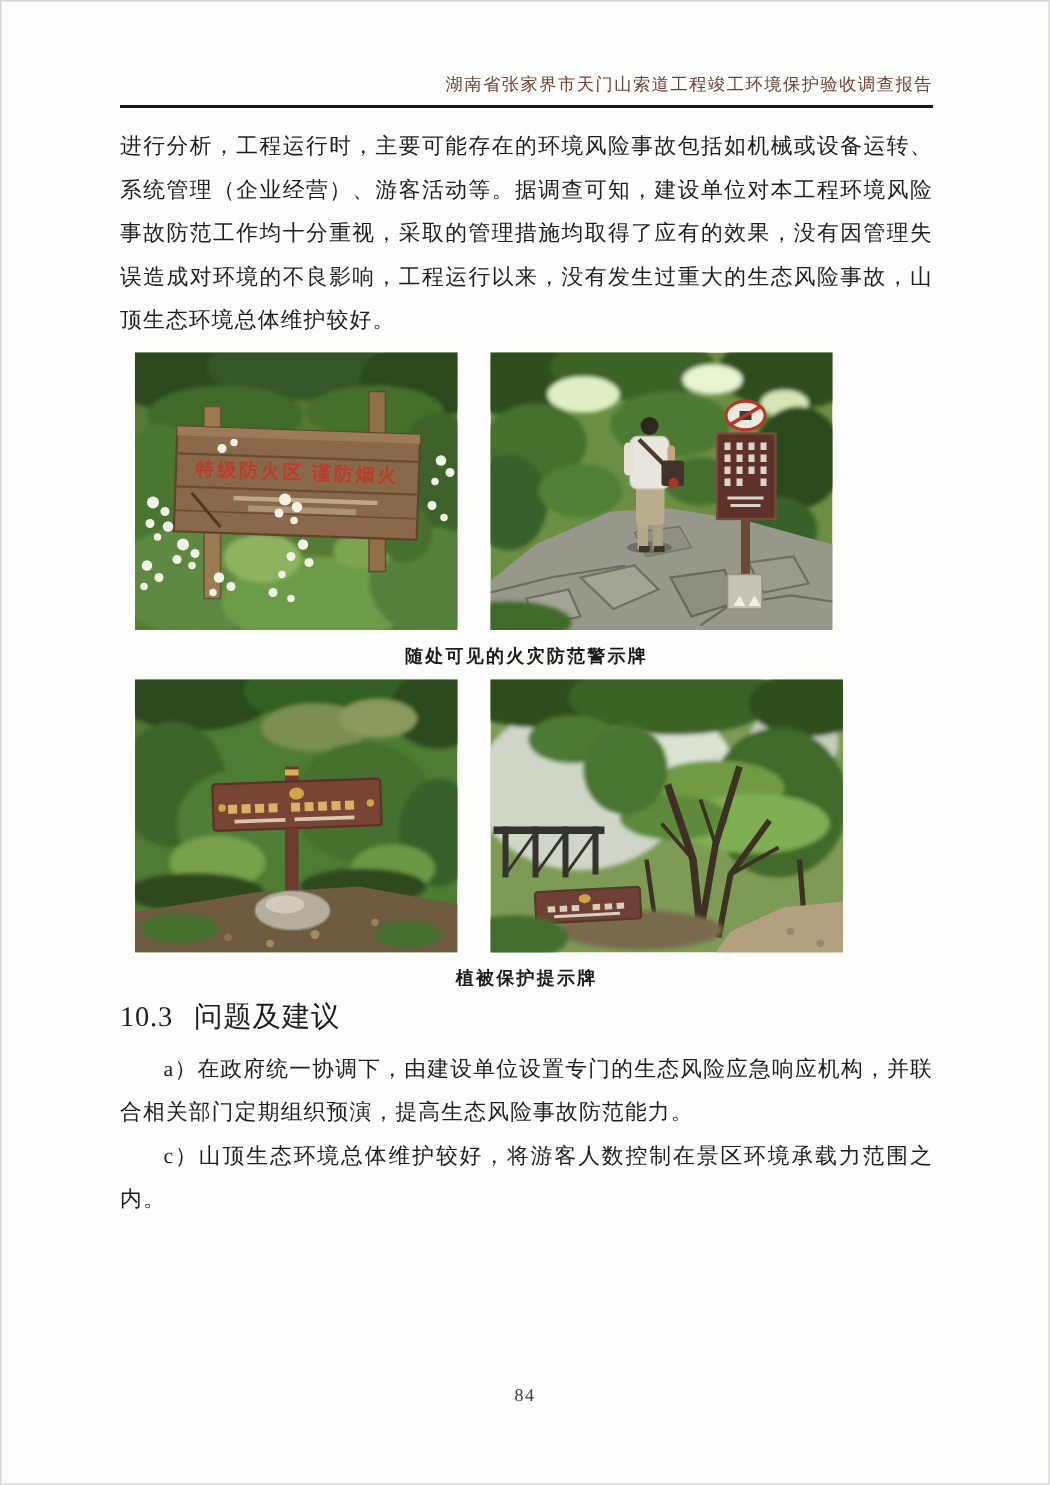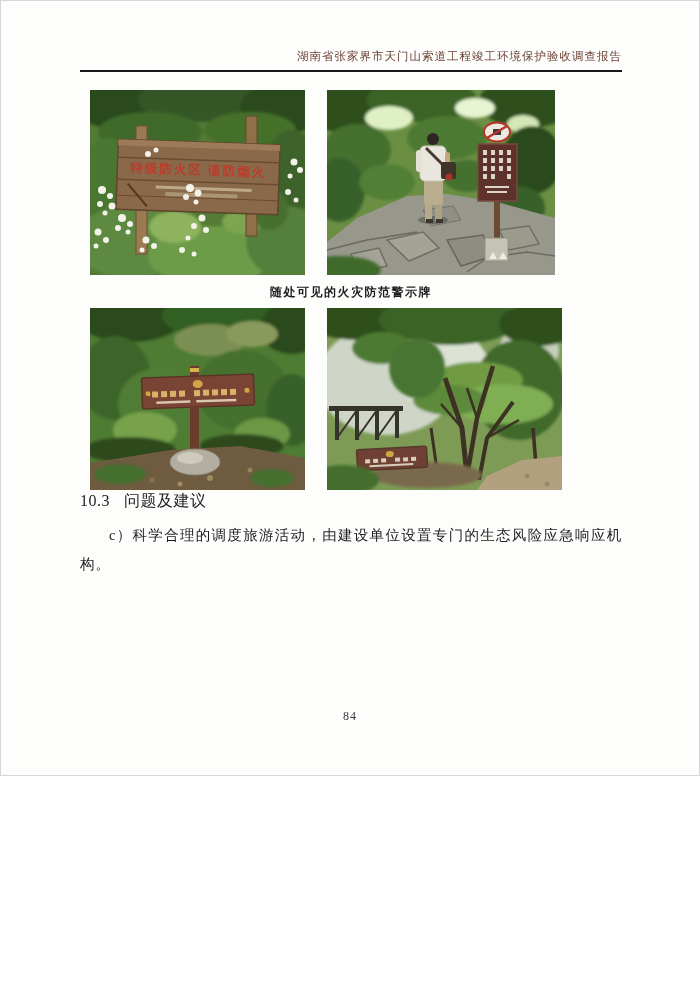--- a/index.html
+++ b/index.html
@@ -1,17 +1,17 @@
 <!DOCTYPE html>
 <html style="--header-text: #6b4135; --sign-red: #bf3a2b;"><head>
 <meta charset="utf-8">
 <style>
   html, body { margin:0; padding:0; background:#ffffff; }
   .page {
-    position:relative; width:700px; height:776px; background:#fdfdfc;
+    position:relative; width:700px; height:990px; background:#fdfdfc;
     box-sizing:border-box; overflow:hidden;
     font-family:"Liberation Serif","DejaVu Serif",serif; color:#1d1d1d;
     outline:1px solid #d6d6d6; outline-offset:-1px;
   }
   .report-header {
     position:absolute; top:49px; left:80px; right:78px;
     text-align:right; font-size:11.5px; letter-spacing:1px;
     color:var(--header-text, #6b4135); white-space:nowrap;
   }
   .header-rule {
@@ -24,39 +24,40 @@
     text-align:justify; text-justify:inter-ideograph;
   }
   p.indent { text-indent:2em; }
   .photo-row { display:flex; gap:22px; margin:6px 0 0 10px; }
   .photo-row svg { display:block; }
   .caption {
     text-align:center; font-weight:bold; font-size:12px;
     letter-spacing:1.5px; margin:7px 0 6px 0; line-height:20px;
   }
   .section-heading {
-    font-size:16px; font-weight:normal; letter-spacing:0.5px;
+    font-size:19px; font-weight:normal; letter-spacing:0.5px;
     margin:0 0 9px 0; line-height:22px;
   }
   .section-heading .num { margin-right:14px; }
   .page-footer {
     position:absolute; bottom:52px; left:0; right:0;
     text-align:center; font-size:12px; color:#3a3a3a; letter-spacing:1px;
   }
 </style>
 </head>
 <body>
 
 <div class="page">
 
   <div class="report-header">湖南省张家界市天门山索道工程竣工环境保护验收调查报告</div>
   <div class="header-rule"></div>
 
   <div class="content">
 
+    <p class="body">进行分析，工程运行时，主要可能存在的环境风险事故包括如机械或设备运转、系统管理（企业经营）、游客活动等。据调查可知，建设单位对本工程环境风险事故防范工作均十分重视，采取的管理措施均取得了应有的效果，没有因管理失误造成对环境的不良影响，工程运行以来，没有发生过重大的生态风险事故，山顶生态环境总体维护较好。</p>
 
     <div class="photo-row">
 
       <svg width="215" height="185" viewBox="0 0 215 185">
         <defs>
             <filter id="b1" x="-20%" y="-20%" width="140%" height="140%">
               <feGaussianBlur stdDeviation="1.4"></feGaussianBlur>
             </filter>
           </defs>
         <rect width="215" height="185" fill="#557a35"></rect>
@@ -334,22 +335,24 @@
               <rect x="76" y="150" width="5" height="4"></rect>
               <rect x="84" y="150" width="5" height="4"></rect>
             <rect x="42" y="156" width="44" height="2"></rect>
           </g>
         </g>
         <ellipse cx="16" cy="172" rx="36" ry="15" fill="#446e2d" filter="url(#b4)"></ellipse>
         <ellipse cx="90" cy="60" rx="28" ry="30" fill="#4a7531" filter="url(#b4)"></ellipse>
       </svg>
     </div>
 
+    <div class="caption">植被保护提示牌</div>
 
     <h2 class="section-heading"><span class="num">10.3</span><span>问题及建议</span></h2>
 
-    <p class="body indent">c）科学合理的调度旅游活动，由建设单位设置专门的生态风险应急响应机构。</p>
+    <p class="body indent">a）在政府统一协调下，由建设单位设置专门的生态风险应急响应机构，并联合相关部门定期组织预演，提高生态风险事故防范能力。</p>
+    <p class="body indent">c）山顶生态环境总体维护较好，将游客人数控制在景区环境承载力范围之内。</p>
 
   </div>
 
   <div class="page-footer">84</div>
 
 </div>
 
 </body></html>

